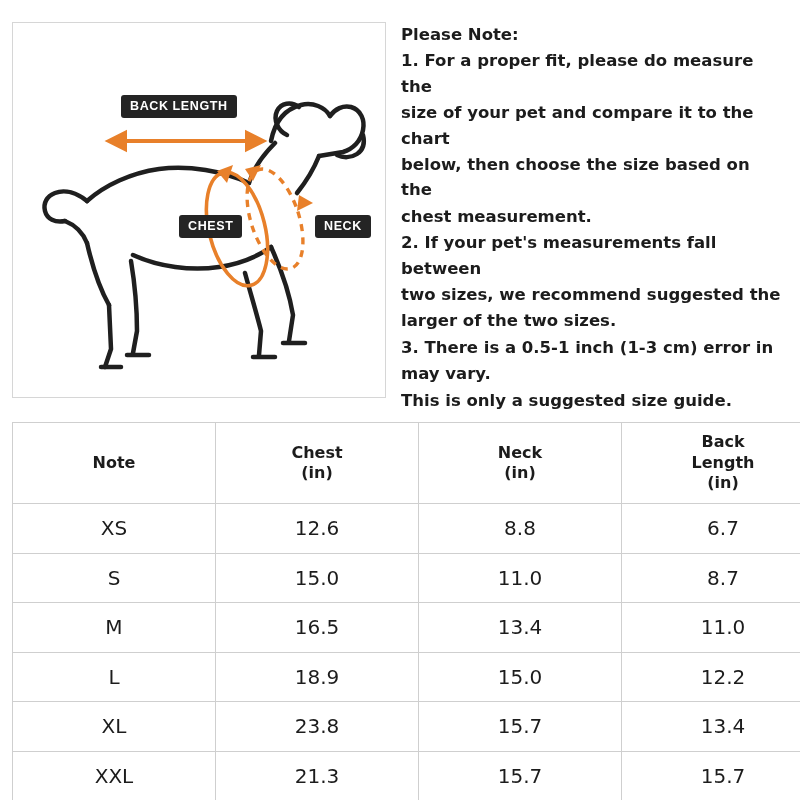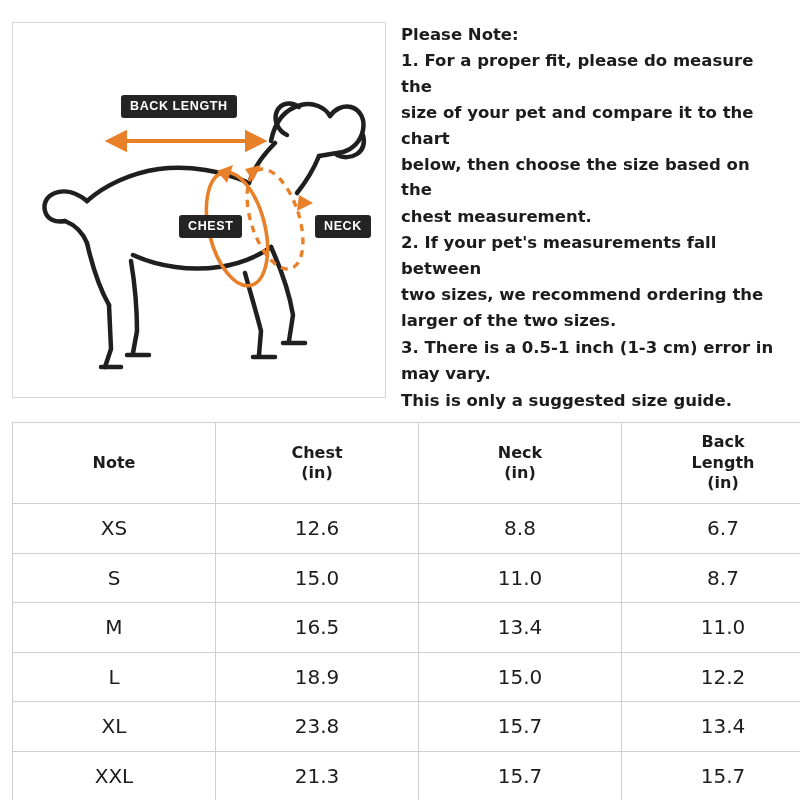--- a/index.html
+++ b/index.html
@@ -179,21 +179,21 @@
       <div class="tag tag-neck">NECK</div>
     </div>
 
     <div class="notes">
       <p>Please Note:</p>
       <p>1. For a proper fit, please do measure the</p>
       <p>size of your pet and compare it to the chart</p>
       <p>below, then choose the size based on the</p>
       <p>chest measurement.</p>
       <p>2. If your pet's measurements fall between</p>
-      <p>two sizes, we recommend ordering the</p>
+      <p>two sizes, we recommend suggested the</p>
       <p>larger of the two sizes.</p>
       <p>3. There is a 0.5-1 inch (1-3 cm) error in</p>
       <p>may vary.</p>
       <p>This is only a suggested size guide.</p>
     </div>
   </div>
 
   <div class="table-wrap">
     <table class="size-table">
       <thead>

